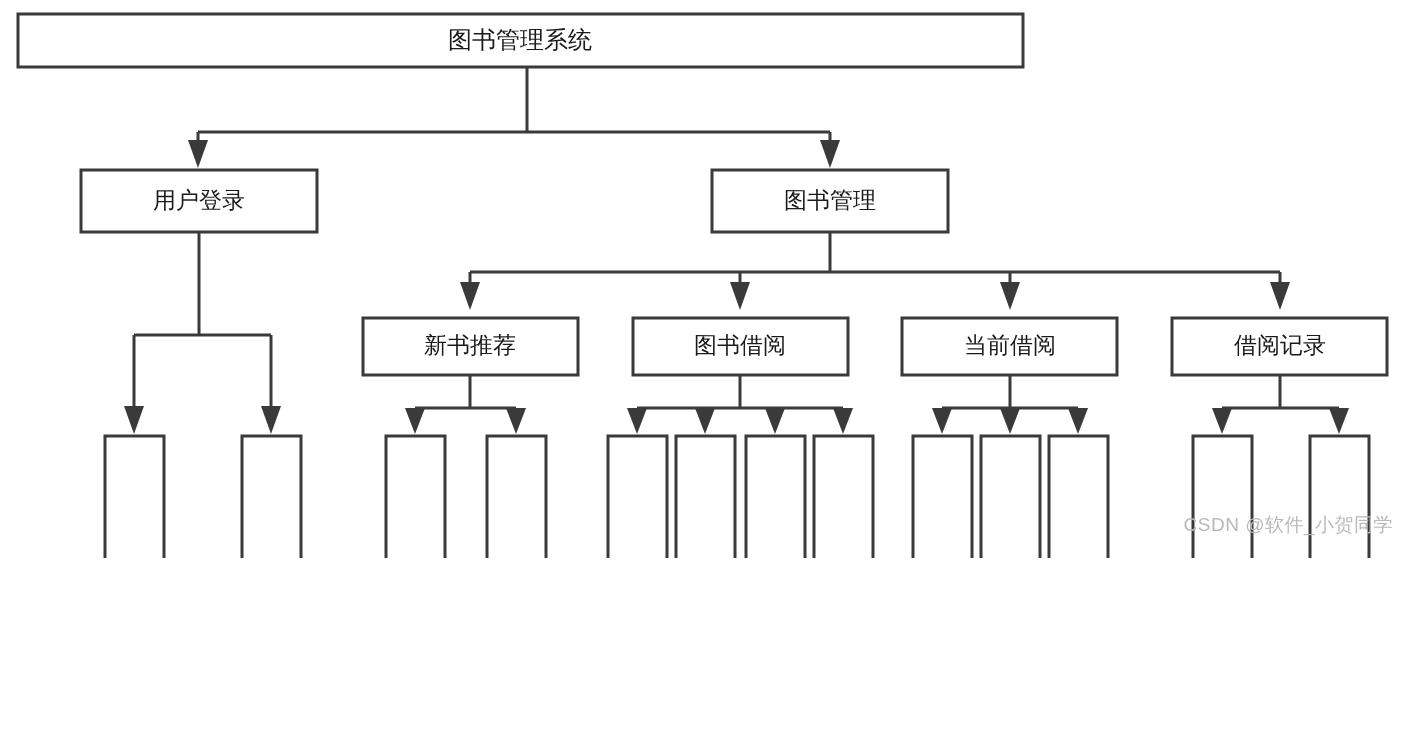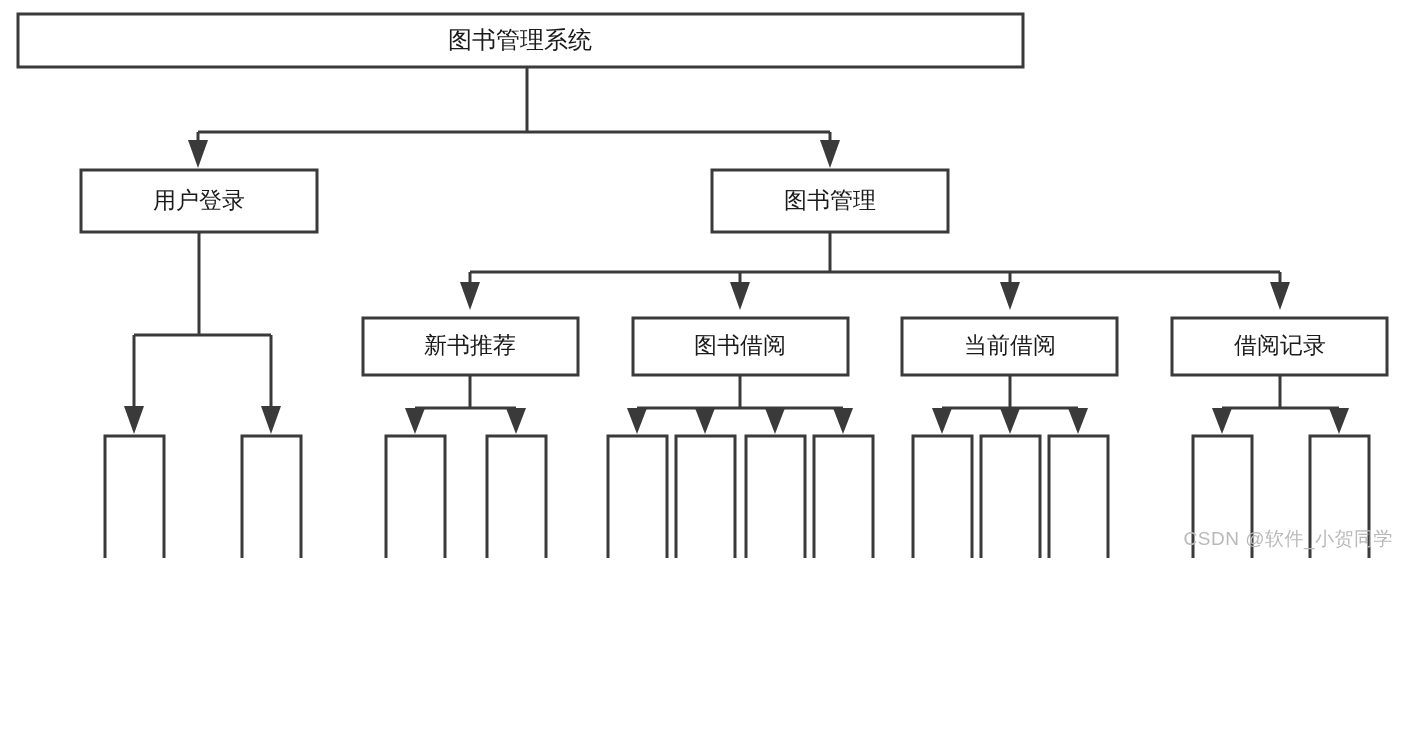--- a/index.html
+++ b/index.html
@@ -62,21 +62,21 @@
     font-family: "Liberation Sans", "DejaVu Sans", sans-serif;
     font-size: 25px;
     line-height: 1.12;
     letter-spacing: 3px;
     color: #1a1a1a;
     white-space: nowrap;
   }
   .watermark {
     position: absolute;
     right: 12px;
-    bottom: 6px;
+    bottom: 20px;
     font-family: "Liberation Sans", "DejaVu Sans", sans-serif;
     font-size: 19px;
     color: #b9b9b9;
     white-space: nowrap;
     letter-spacing: 0.5px;
   }
 </style>
 </head>
 <body>
 

